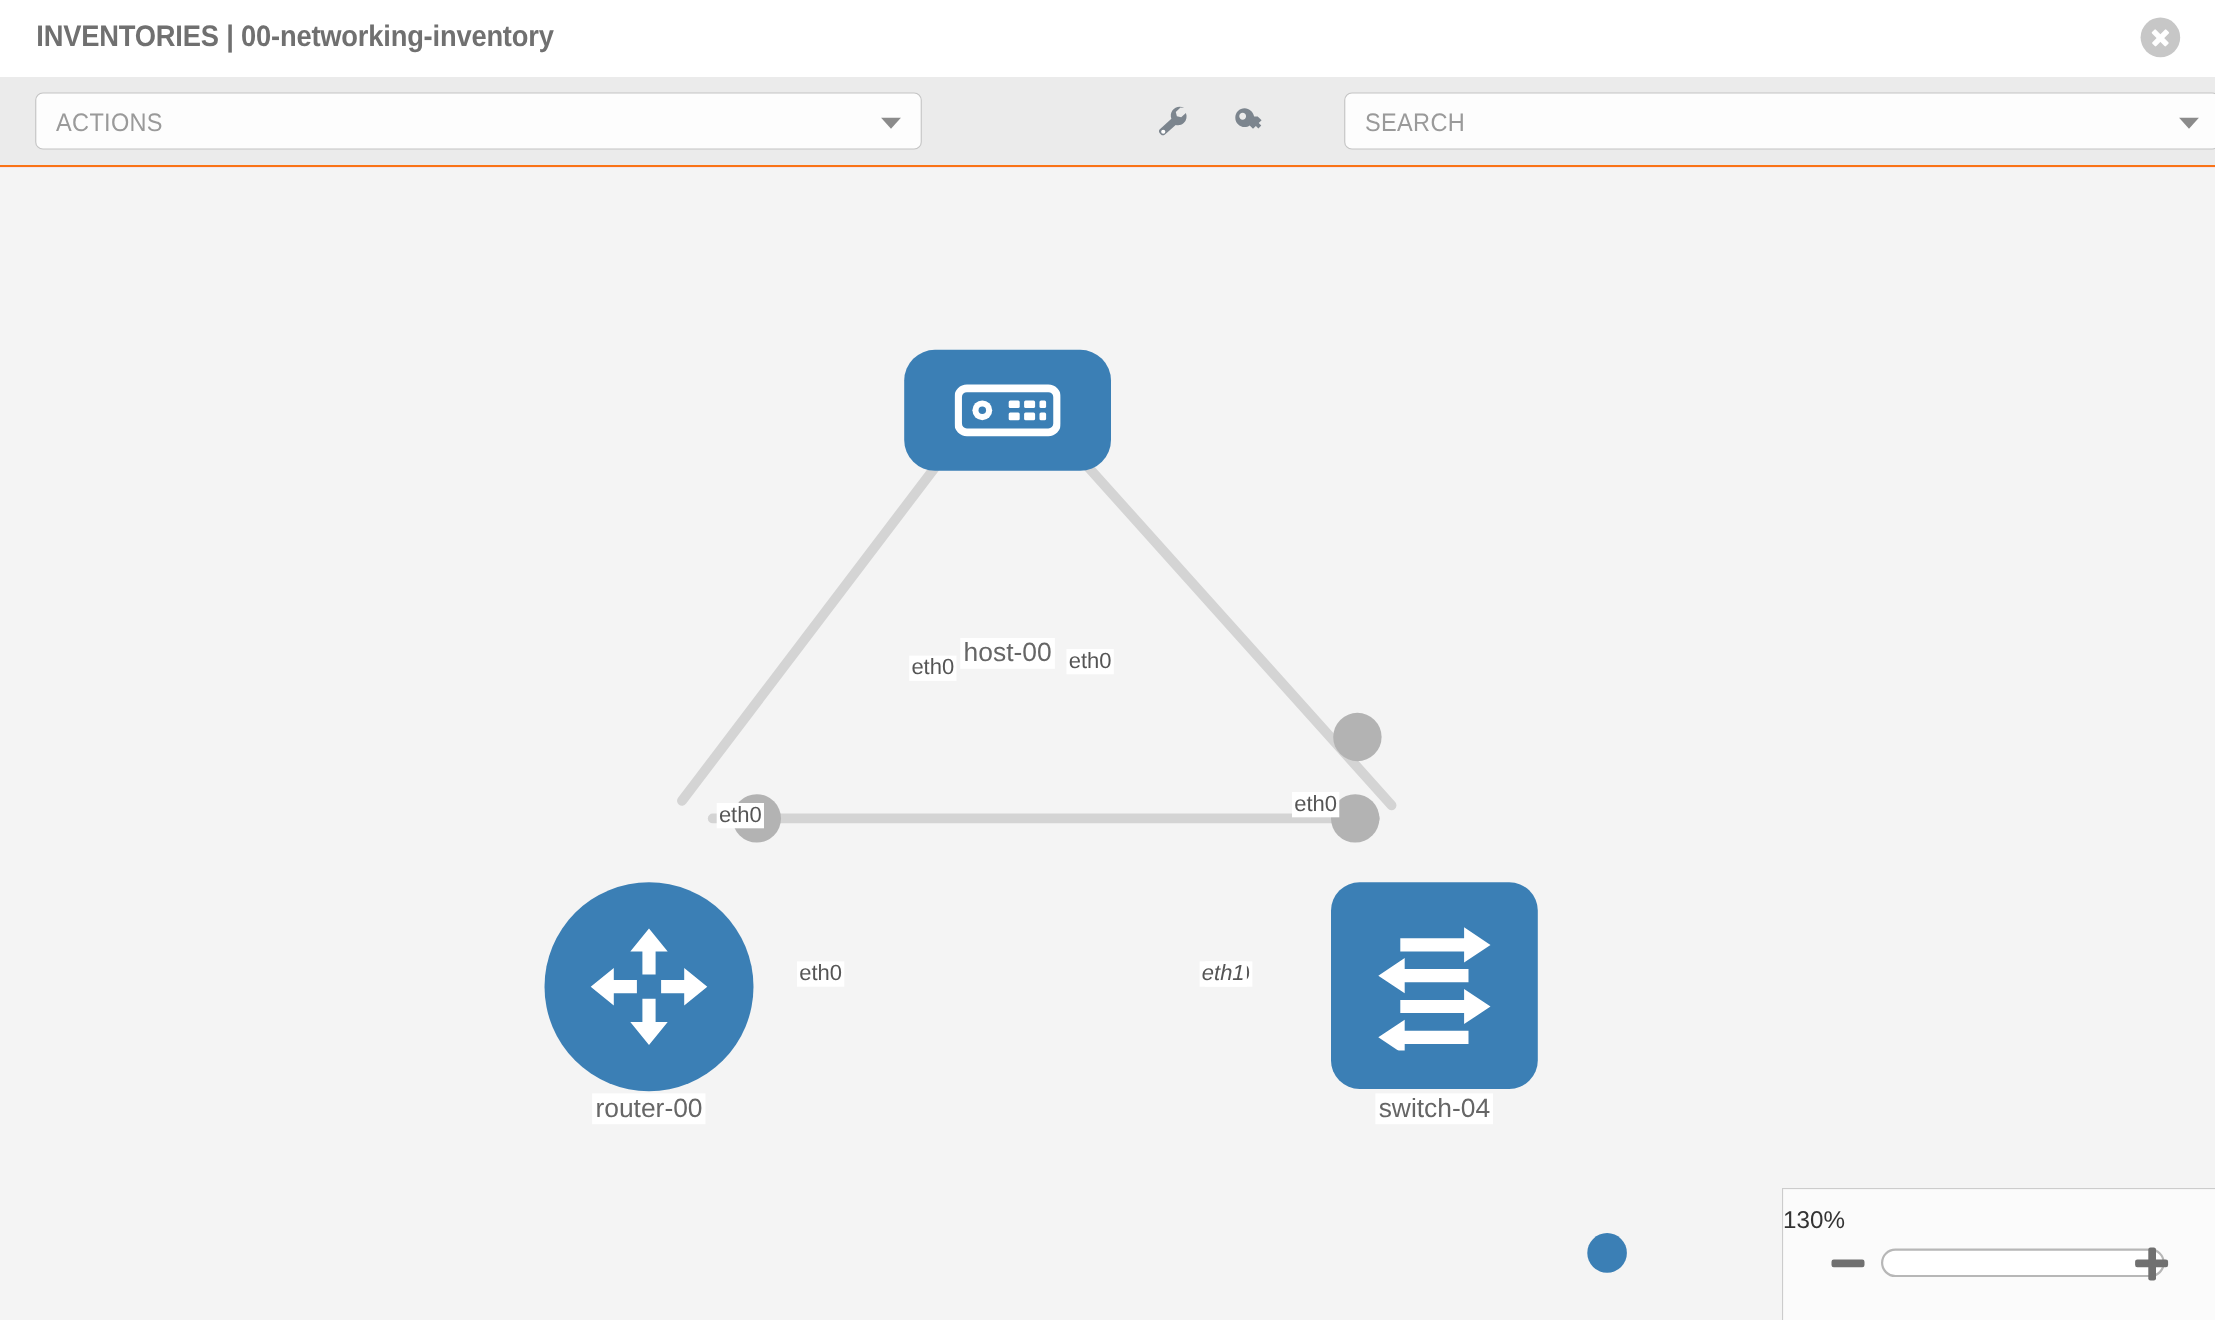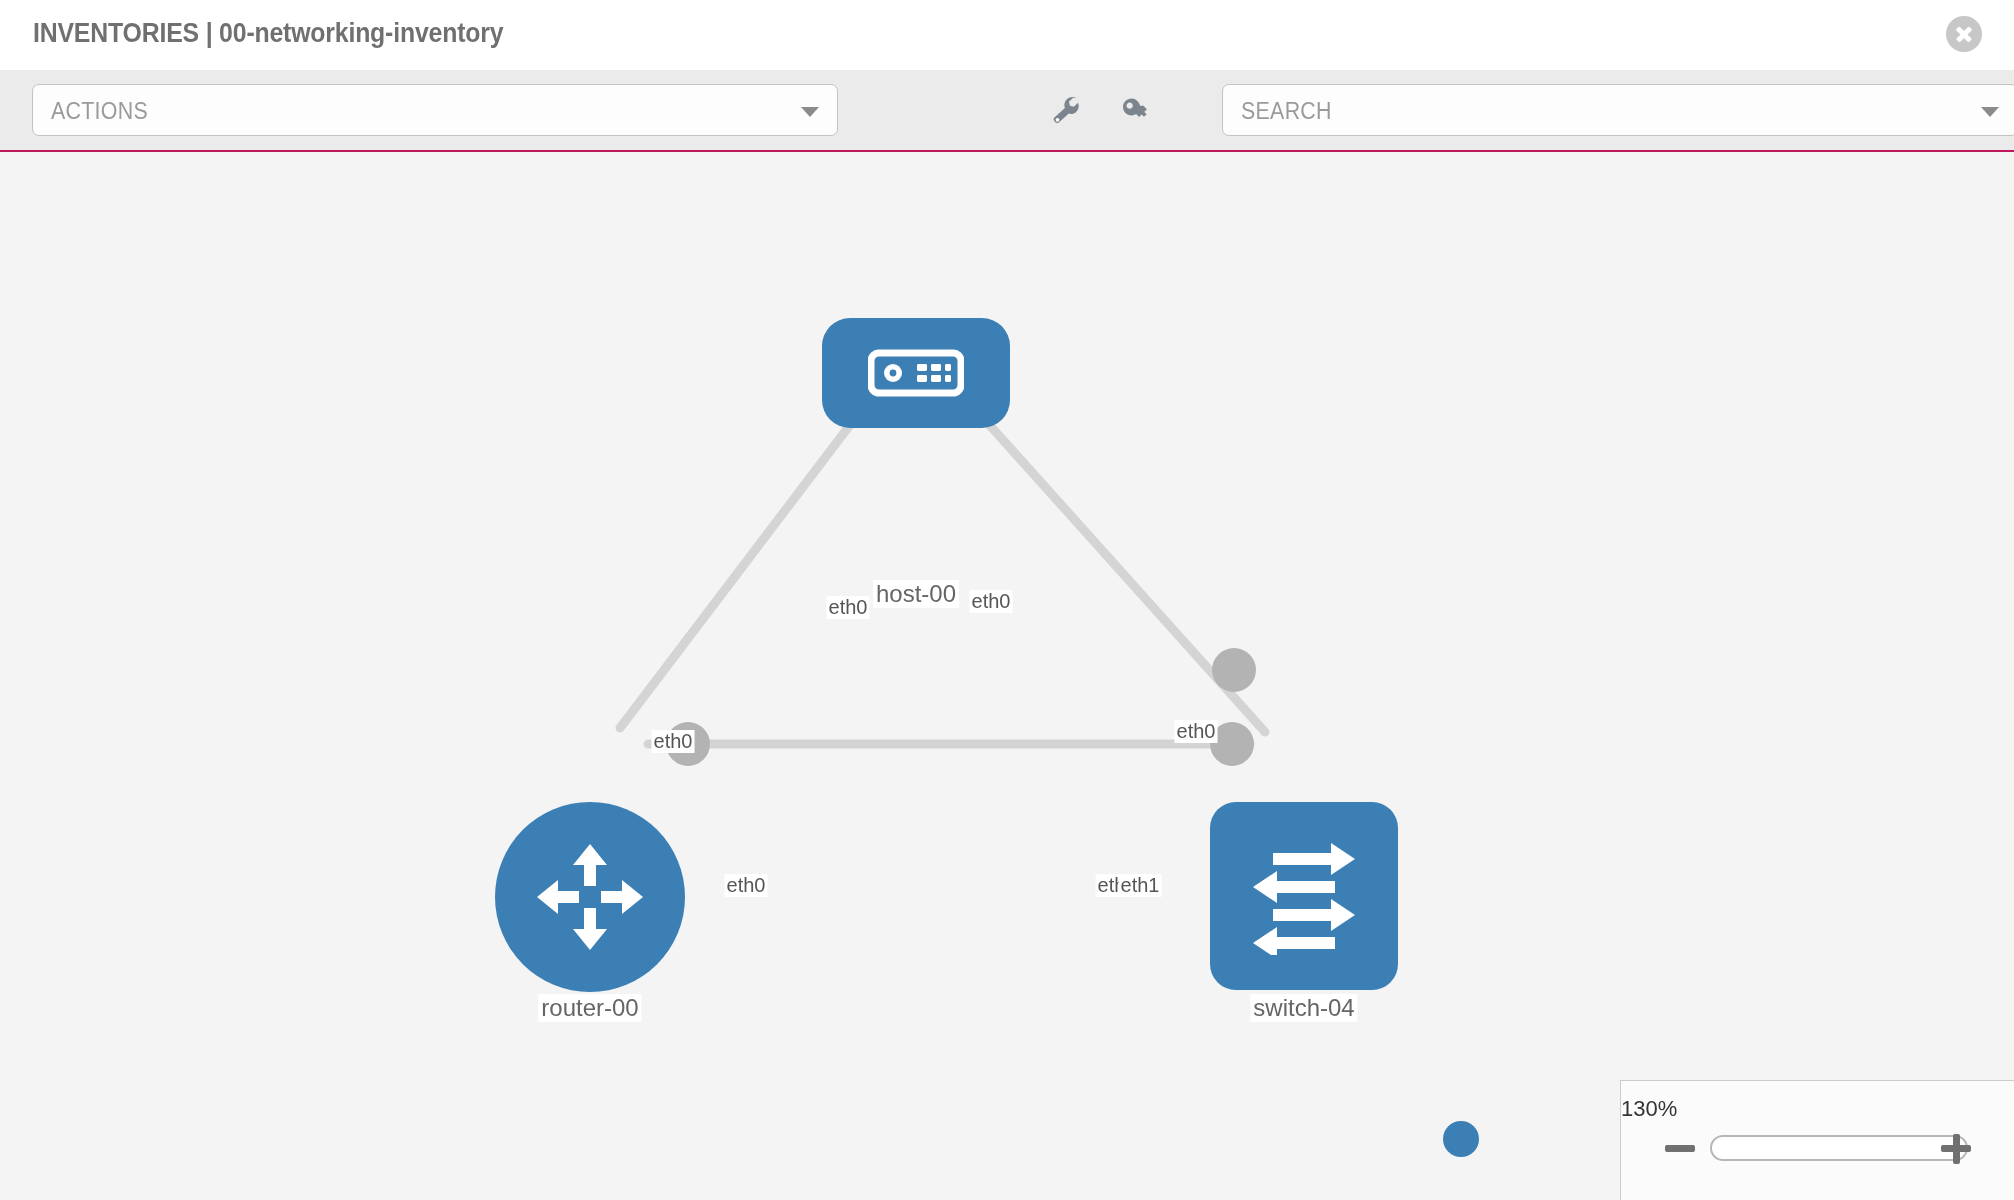--- a/index.html
+++ b/index.html
@@ -67,21 +67,21 @@
   .close-btn::before { transform: rotate(45deg); }
   .close-btn::after  { transform: rotate(-45deg); }
 
   
   .toolbar {
     position: absolute;
     left: 0; top: 70px;
     width: 2014px;
     height: 82px;
     background: #ebebeb;
-    border-bottom: 2px solid #be185d;
+    border-bottom: 2px solid #f97316;
     box-sizing: border-box;
     padding-left: 41px;
   }
 
   .actions-select {
     position: absolute;
     left: 32px;
     top: 14px;
     width: 806px;
     height: 52px;
@@ -388,21 +388,21 @@
         </g>
       </svg>
     </div>
 
     <div class="iface-label" style="left:848px; top:444px;">eth0</div>
     <div class="iface-label" style="left:991px; top:438px;">eth0</div>
     <div class="iface-label" style="left:673px; top:578px;">eth0</div>
     <div class="iface-label" style="left:1196px; top:568px;">eth0</div>
     <div class="iface-label" style="left:746px; top:722px;">eth0</div>
     <div class="iface-label" style="left:1117px; top:722px;">eth0</div>
-    <div class="iface-label" style="left:1140px; top:722px;">eth1</div>
+    <div class="iface-label" style="left:1112px; top:722px;font-style:italic;">eth1</div>
 
     <div class="node-label" style="left:916px; top:428px;">host-00</div>
     <div class="node-label" style="left:590px; top:842px;">router-00</div>
     <div class="node-label" style="left:1304px; top:842px;">switch-04</div>
   </div>
 
   <div class="zoom-panel">
     <div class="zoom-pct">130%</div>
     <div class="zoom-minus"></div>
     <div class="zoom-track"></div>

